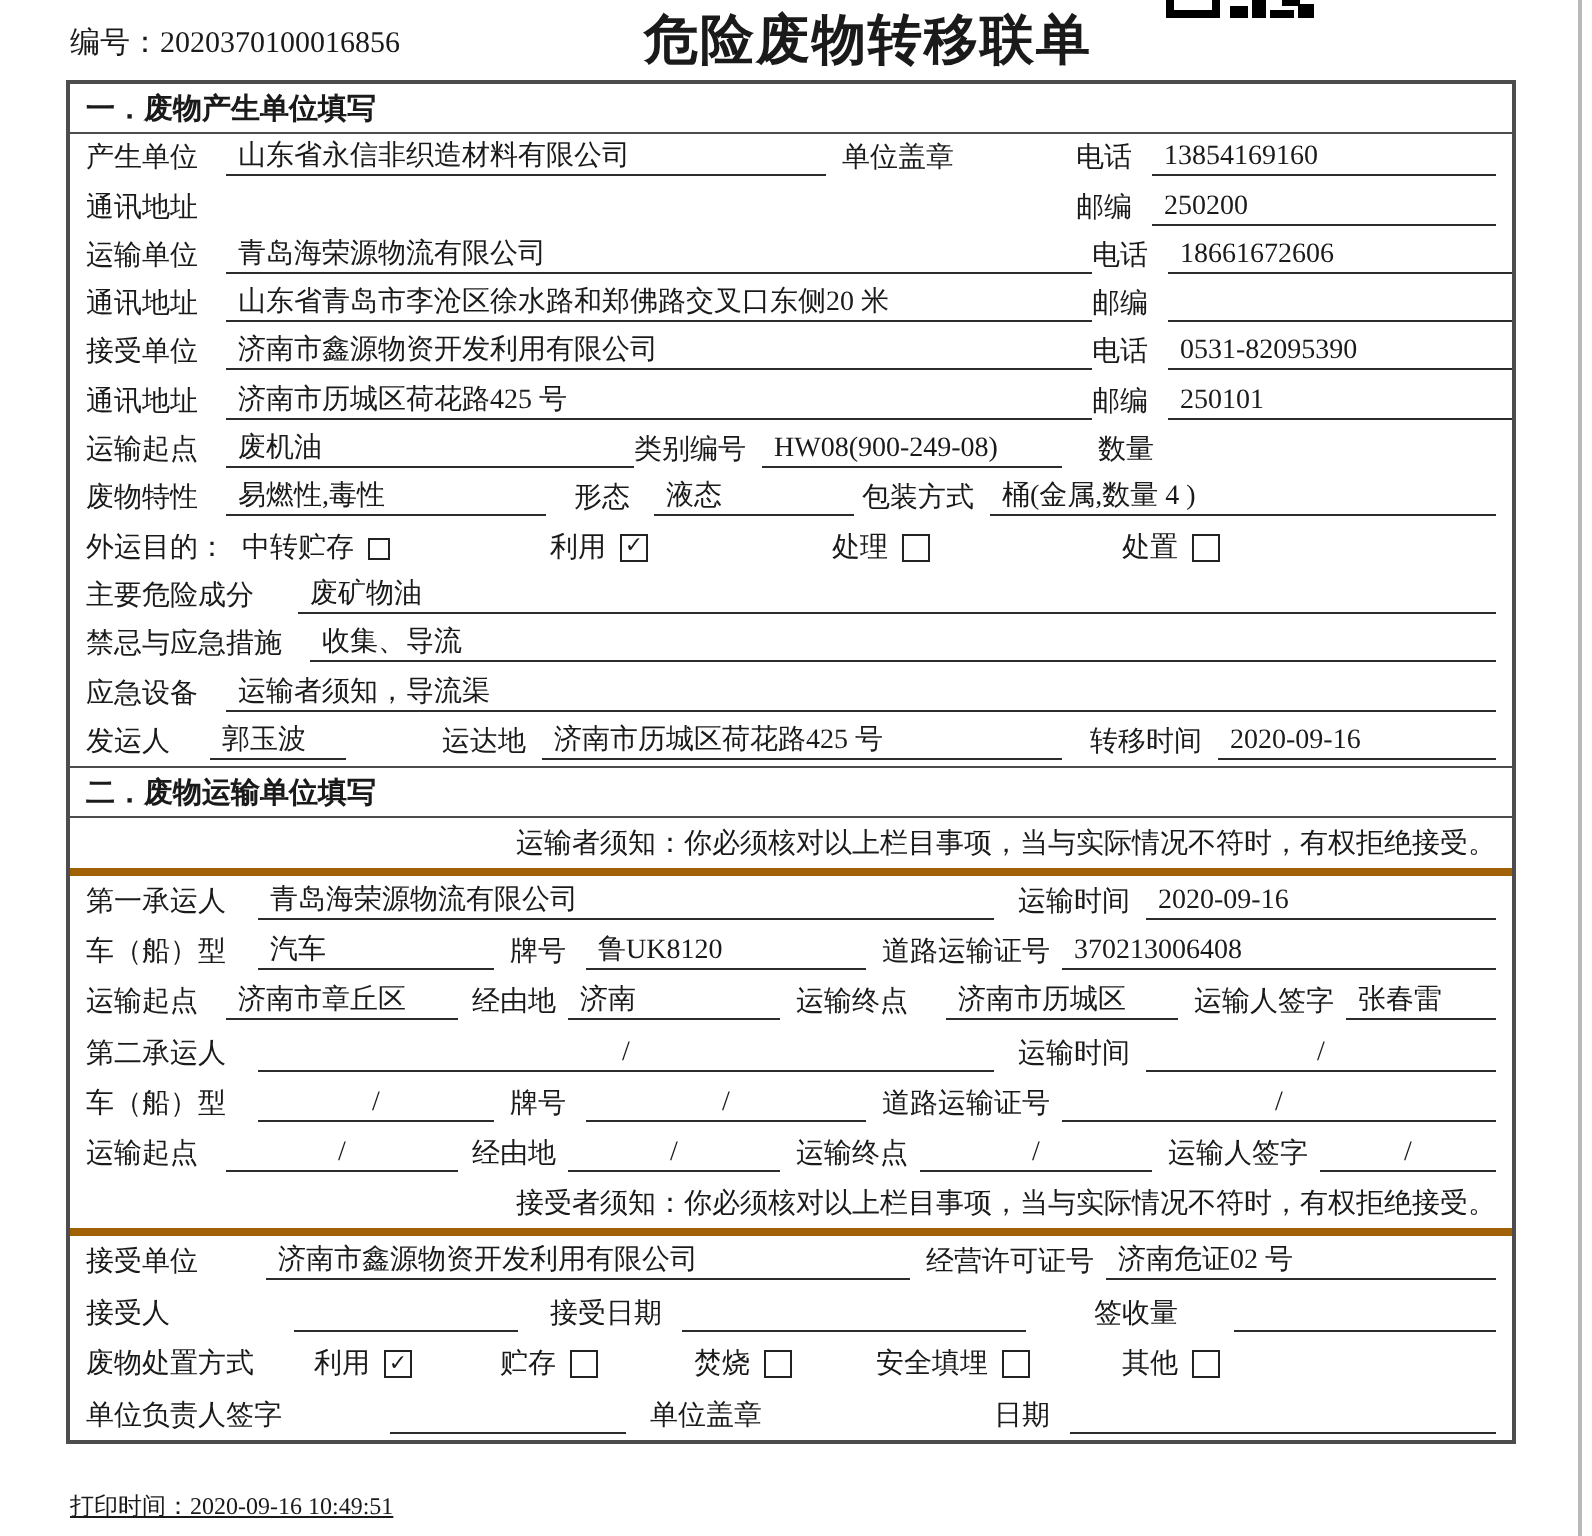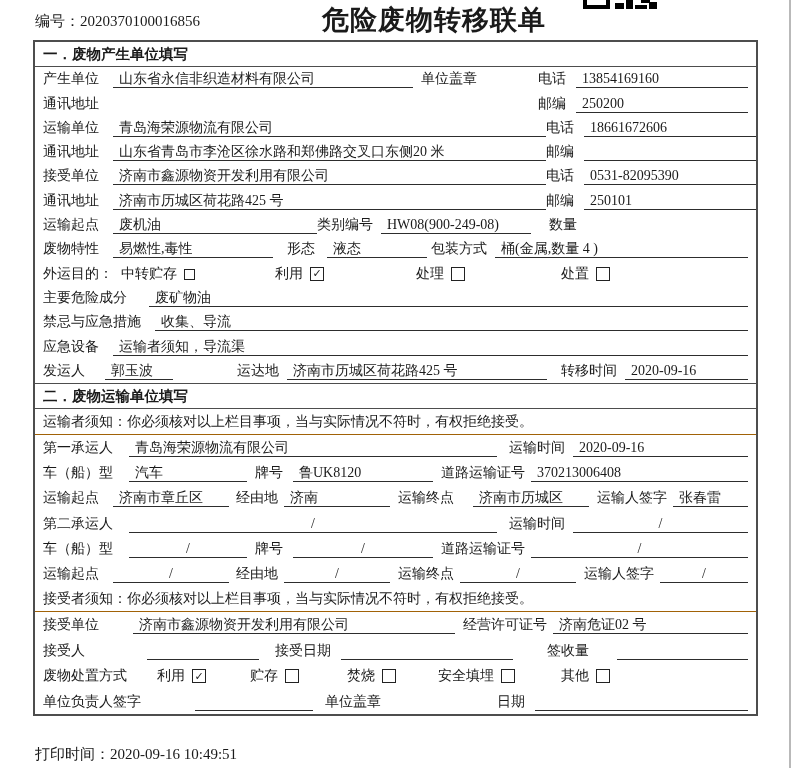--- a/index.html
+++ b/index.html
@@ -13,39 +13,39 @@
     position:absolute; left:322px; top:2px; font-size:27px; font-weight:bold; letter-spacing:1px;
     font-family:"Liberation Sans","DejaVu Sans",sans-serif; white-space:nowrap;
   }
   .qr { position:absolute; left:583px; top:0; }
   .form { position:absolute; left:33px; top:40px; width:725px; border:2px solid #4d4d4d; box-sizing:border-box; background:#fff; }
   .sec-hd {
     font-family:"Liberation Sans","DejaVu Sans",sans-serif; font-weight:bold; font-size:14.5px;
     padding:3px 8px 2px 8px; box-sizing:border-box; border-bottom:1px solid #4d4d4d;
   }
   .sec-hd.bt { border-top:1px solid #4d4d4d; }
-  .notice { padding:4px 8px 3px 8px; box-sizing:border-box; border-bottom:1px solid #a16207; white-space:nowrap; }
+  .notice { padding:4px 8px 3px 8px; box-sizing:border-box; border-bottom:4px solid #a16207; white-space:nowrap;text-align:right; }
   .row { display:flex; align-items:flex-end; padding:0 8px 3px 8px; box-sizing:border-box; }
   .r1 { height:24.3px; }
   .r2 { height:25.2px; }
   .r3 { height:25.5px; }
   .lbl { white-space:nowrap; flex:none; }
   .u {
     display:inline-block; border-bottom:1px solid #2d2d2d; white-space:nowrap;
     padding:0 6px; box-sizing:border-box; line-height:17px; min-height:17px; flex:none; overflow:hidden;
   }
   .grow { flex:1 1 auto; }
   .ctr { text-align:center; }
   .cb {
     width:12px; height:12px; border:1px solid #222; display:inline-flex; flex:none;
     align-items:center; justify-content:center; font-size:11px; line-height:1;
     margin-left:7px; margin-bottom:2px;
   }
   .cb.small { width:9px; height:9px; margin-bottom:3px; }
-  .footer { position:absolute; left:35px; top:745px; font-size:15px; white-space:nowrap; }
+  .footer { position:absolute; left:35px; top:745px; font-size:12px; white-space:nowrap;text-decoration:underline; }
 </style>
 </head>
 <body>
 
 <div class="page-edge"></div>
 
 <div class="serial"><span>编号：</span><span>2020370100016856</span></div>
 
 <div class="title">危险废物转移联单</div>
 
@@ -158,21 +158,21 @@
   </div>
 
   <div class="row r1">
     <span class="lbl" style="width:70px">应急设备</span>
     <span class="u grow">运输者须知，导流渠</span>
   </div>
 
   <div class="row r1">
     <span class="lbl" style="width:62px">发运人</span>
     <span class="u" style="width:68px">郭玉波</span>
-    <span class="lbl" style="margin-left:64px">运达地</span>
+    <span class="lbl" style="margin-left:48px">运达地</span>
     <span class="u" style="width:260px;margin-left:8px">济南市历城区荷花路425 号</span>
     <span class="lbl" style="margin-left:14px">转移时间</span>
     <span class="u grow" style="margin-left:8px">2020-09-16</span>
   </div>
 
   <div class="sec-hd bt">二．废物运输单位填写</div>
 
   <div class="notice"><span>运输者须知：</span><span>你必须核对以上栏目事项，当与实际情况不符时，有权拒绝接受。</span></div>
 
   <div class="row r2">

